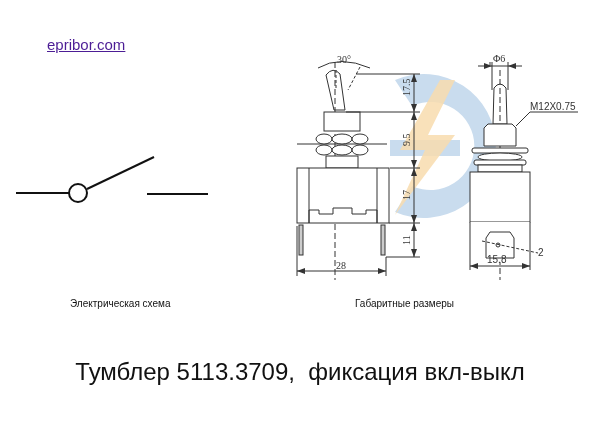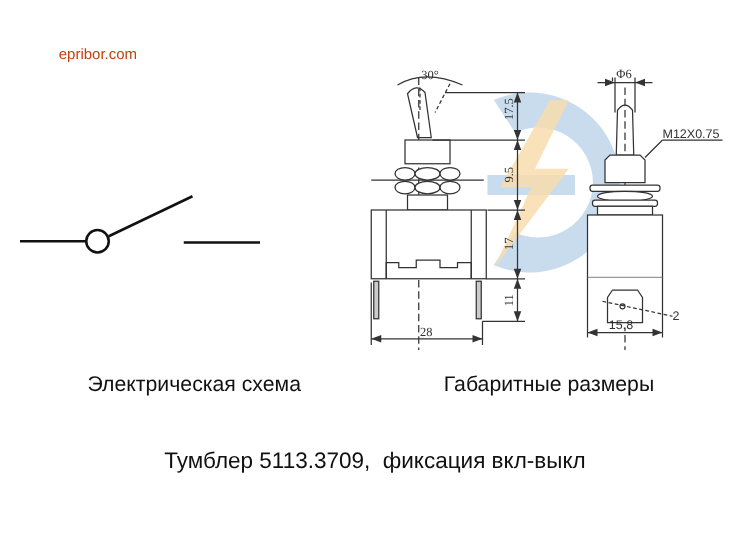--- a/index.html
+++ b/index.html
@@ -1,22 +1,22 @@
 <!DOCTYPE html>
 <html><head>
   <meta charset="utf-8">
   <style>
     html, body { margin: 0; padding: 0; background: #ffffff; }
     body { width: 600px; height: 426px; position: relative; overflow: hidden; font-family: "Liberation Sans", sans-serif; }
     .abs { position: absolute; }
-    .site { left: 47px; top: 36px; font-size: 12px; color: #c2410c; }
-    .caption { font-size: 17px; color: #111; text-align: right; }
+    .site { left: 47px; top: 36px; font-size: 15px; color: #4c1d95; text-decoration: underline; }
+    .caption { font-size: 10px; color: #111; text-align: right; }
     .cap-left { left: 70px; top: 298px; }
     .cap-right { left: 355px; top: 298px; }
-    .title { left: 0; width: 600px; text-align: center; top: 358px; font-size: 18px; color: #111; }
+    .title { left: 0; width: 600px; text-align: center; top: 358px; font-size: 24px; color: #111; }
     svg { position: absolute; left: 0; top: 0; }
     .dim { font-family: "Liberation Serif", serif; font-size: 10px; fill: #333; }
     .dim-sans { font-family: "Liberation Sans", sans-serif; font-size: 10px; fill: #333; }
   </style>
 </head>
 <body>
 
 <svg width="600" height="426" viewBox="0 0 600 426">
 
   <g>

